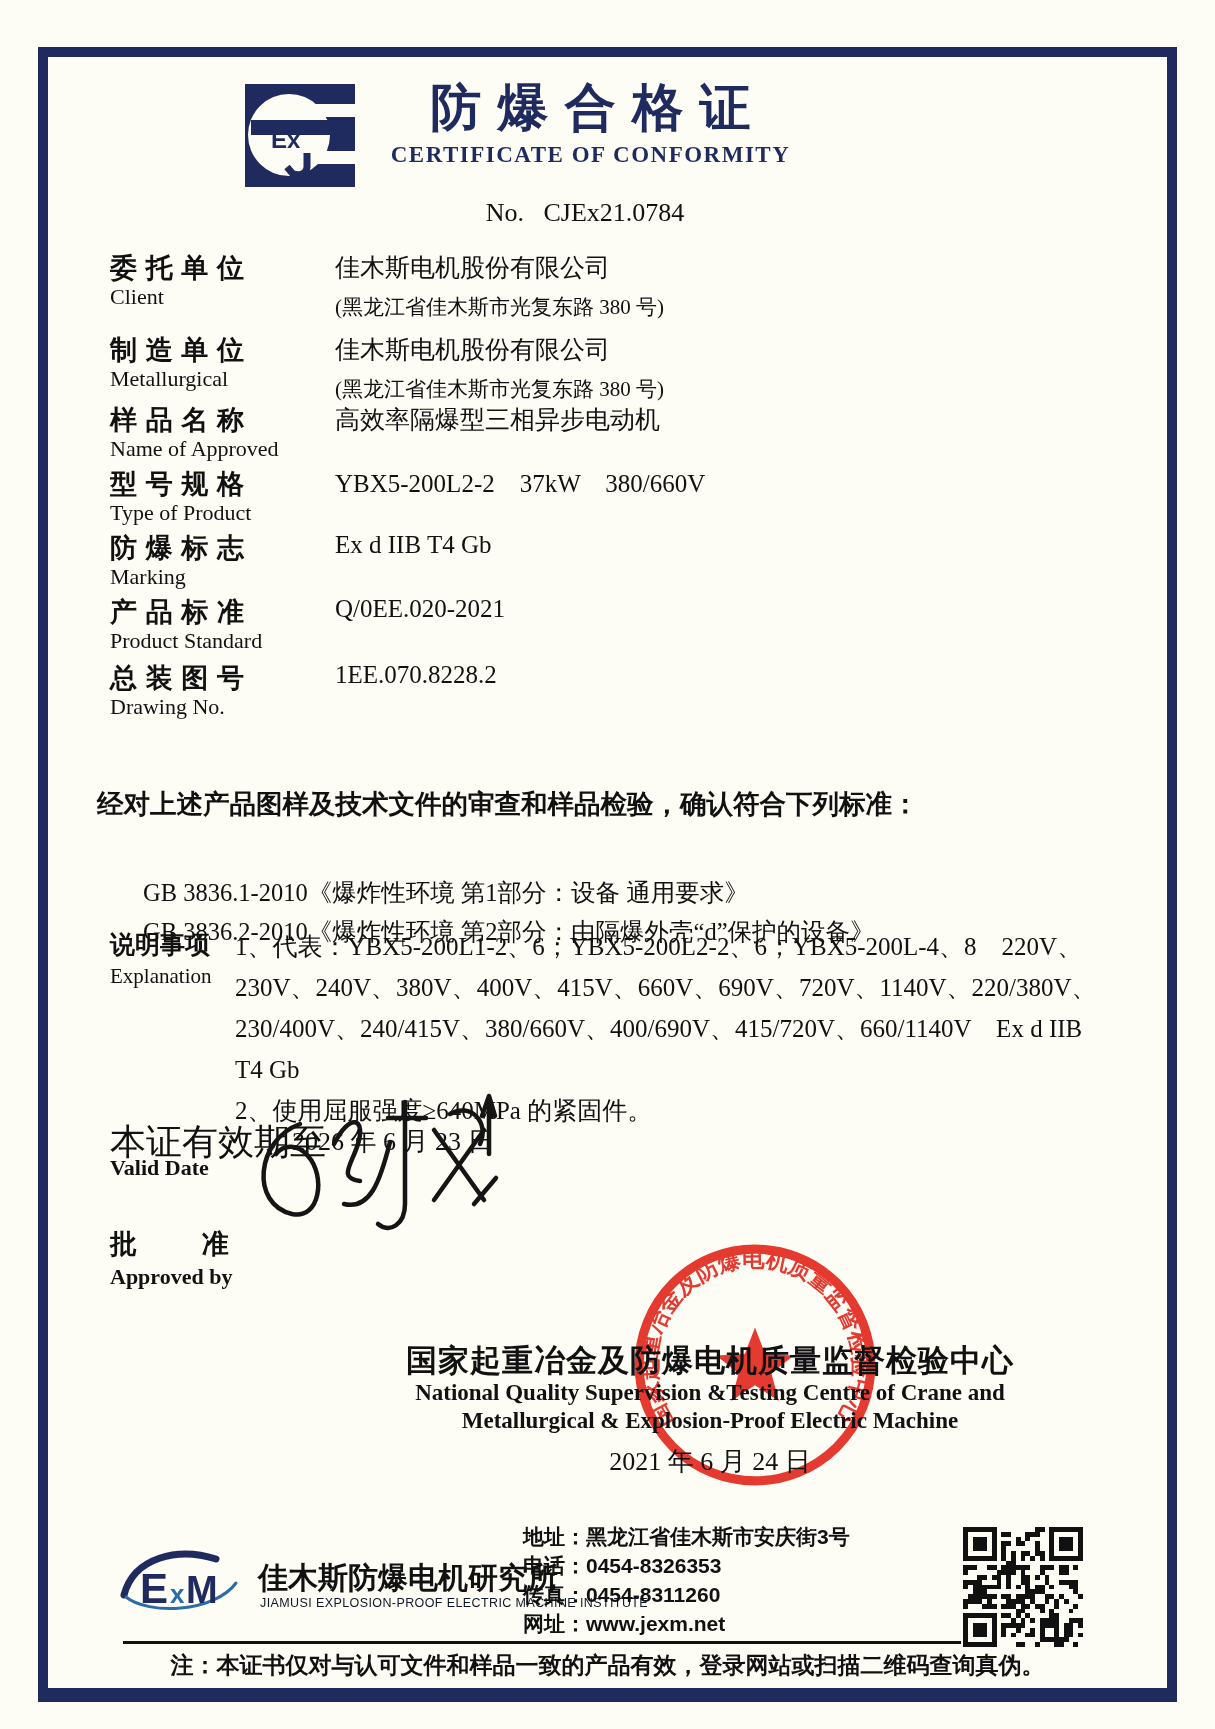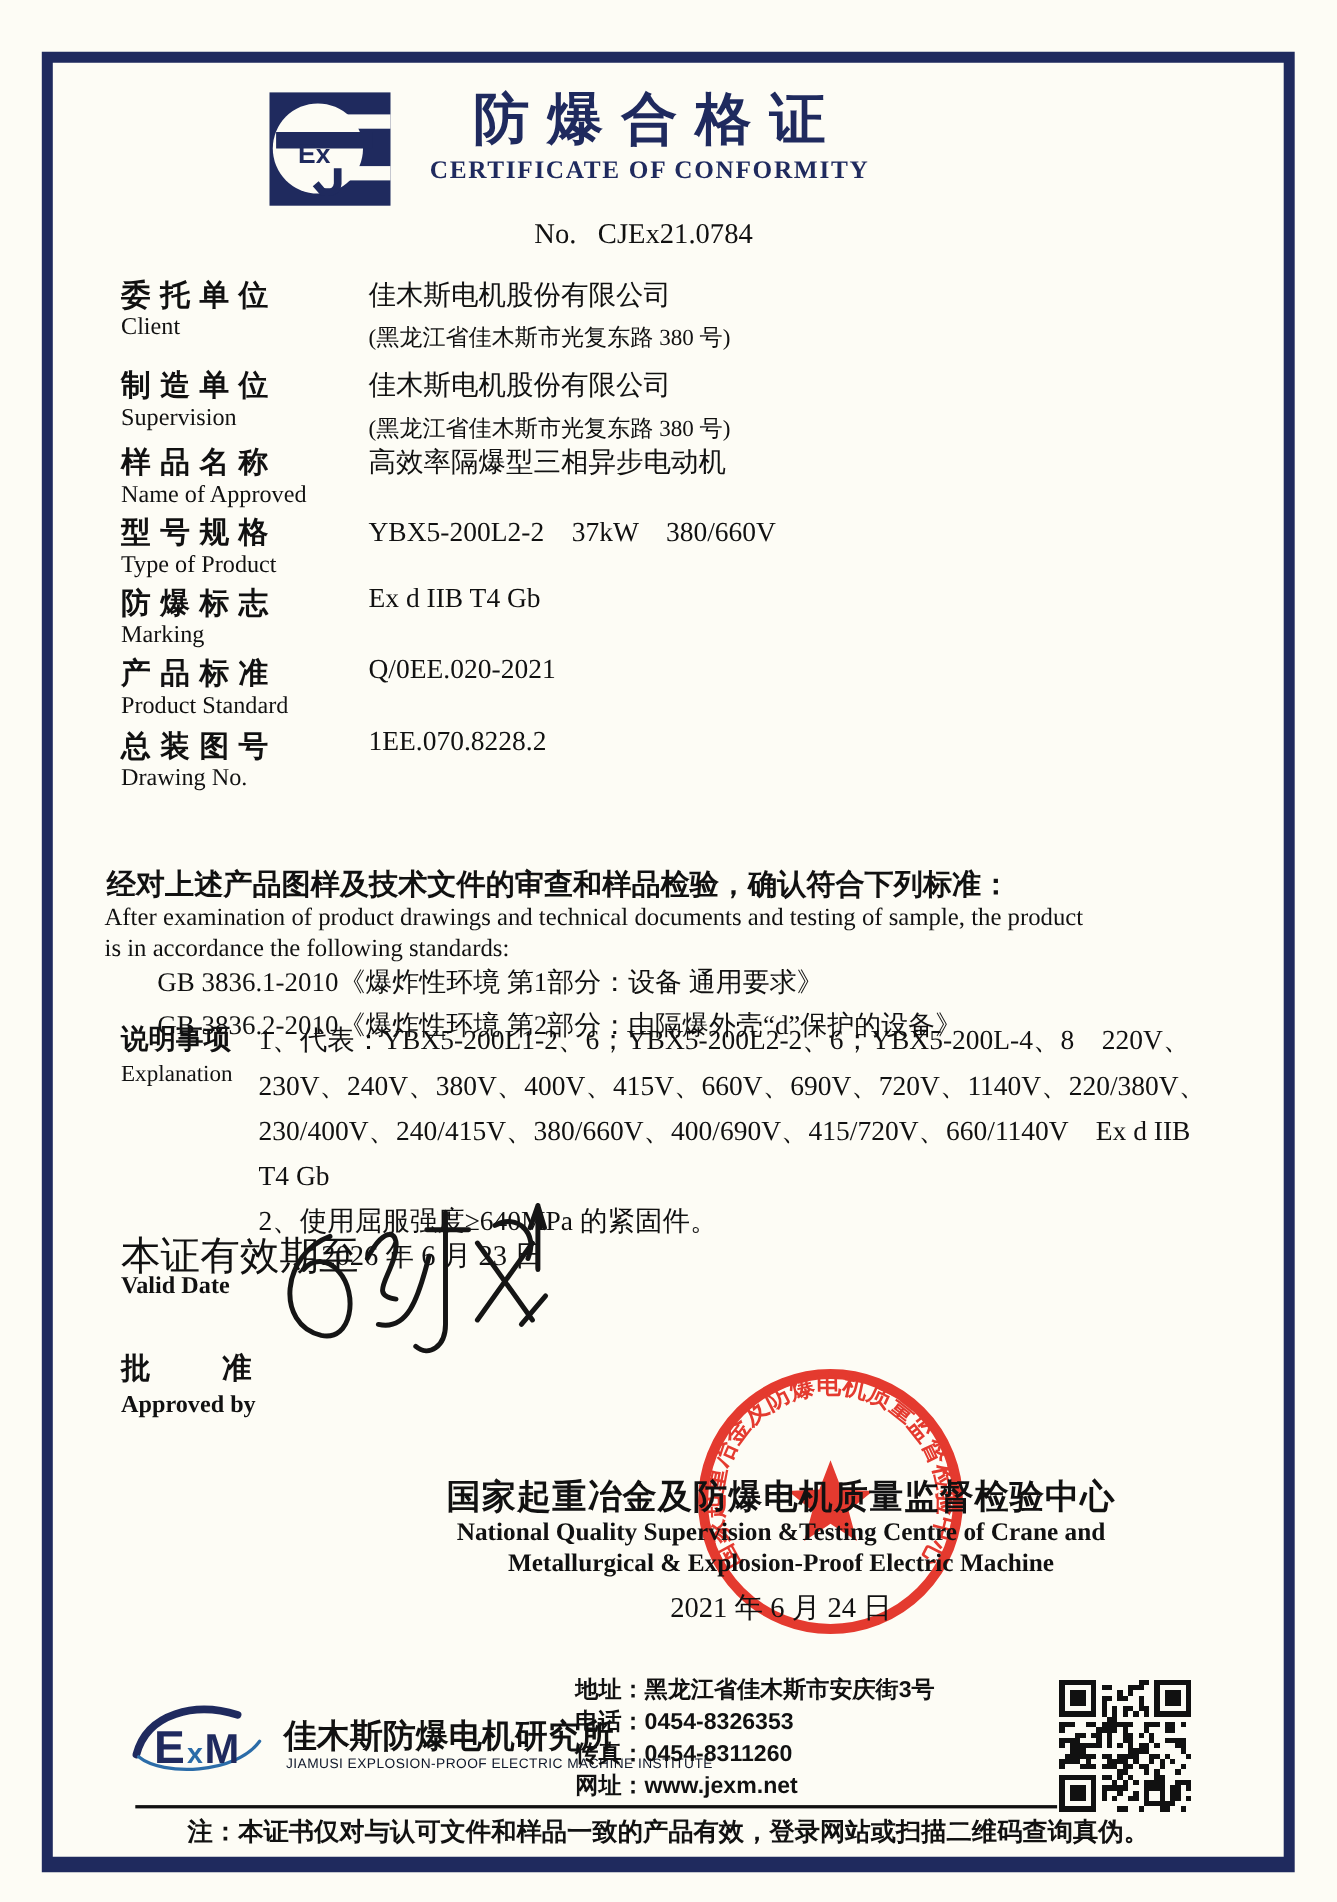--- a/index.html
+++ b/index.html
@@ -75,21 +75,21 @@
   <div class="field-row" style="top:250px">
     <div class="fl-zh">委托单位</div>
     <div class="fl-en">Client</div>
     <div class="f-value">
         <div class="fv-main">佳木斯电机股份有限公司</div>
       <div class="fv-note">(黑龙江省佳木斯市光复东路 380 号)</div>
       </div>
   </div>
   <div class="field-row" style="top:332px">
     <div class="fl-zh">制造单位</div>
-    <div class="fl-en">Supervision</div>
+    <div class="fl-en">Metallurgical</div>
     <div class="f-value">
         <div class="fv-main">佳木斯电机股份有限公司</div>
       <div class="fv-note">(黑龙江省佳木斯市光复东路 380 号)</div>
       </div>
   </div>
   <div class="field-row" style="top:402px">
     <div class="fl-zh">样品名称</div>
     <div class="fl-en">Name of Approved</div>
     <div class="f-value">
         <div class="fv-main">高效率隔爆型三相异步电动机</div>
@@ -118,24 +118,20 @@
   </div>
   <div class="field-row" style="top:660px">
     <div class="fl-zh">总装图号</div>
     <div class="fl-en">Drawing No.</div>
     <div class="f-value">
         <div class="fv-main">1EE.070.8228.2</div>
       </div>
   </div>
 
   <div class="abs st-zh">经对上述产品图样及技术文件的审查和样品检验，确认符合下列标准：</div>
-  <div class="abs serif st-en">
-    <div>After examination of product drawings and technical documents and testing of sample, the product</div>
-    <div>is in accordance the following standards:</div>
-  </div>
   <div class="abs serif std-line" style="top:876px">GB 3836.1-2010《爆炸性环境 第1部分：设备 通用要求》</div>
   <div class="abs serif std-line" style="top:915px">GB 3836.2-2010《爆炸性环境 第2部分：由隔爆外壳“d”保护的设备》</div>
 
   <div class="abs exp-zh">说明事项</div>
   <div class="abs serif exp-en">Explanation</div>
   <div class="abs serif exp-lines">
     <div>1、代表：YBX5-200L1-2、6；YBX5-200L2-2、6；YBX5-200L-4、8　220V、</div>
     <div>230V、240V、380V、400V、415V、660V、690V、720V、1140V、220/380V、</div>
     <div>230/400V、240/415V、380/660V、400/690V、415/720V、660/1140V　Ex d IIB</div>
     <div>T4 Gb</div>

